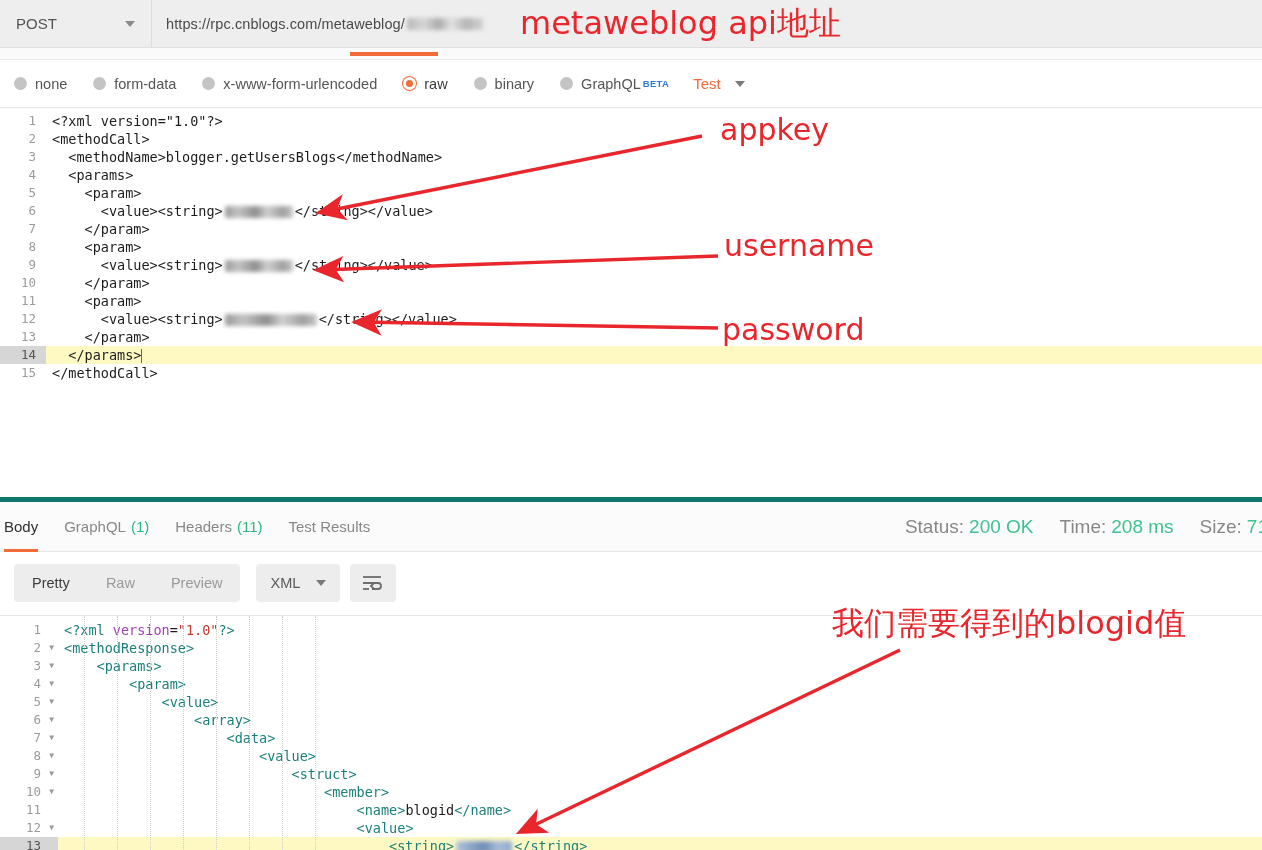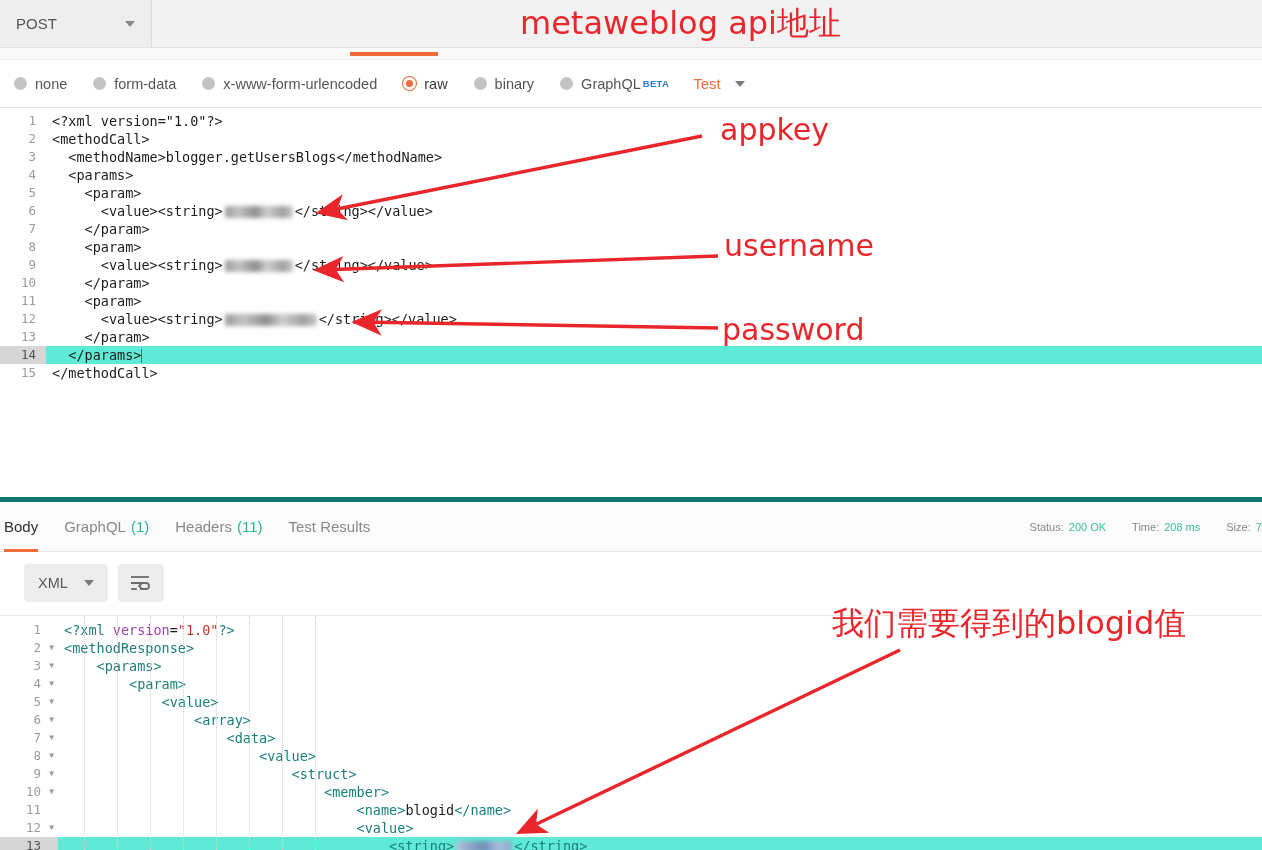--- a/index.html
+++ b/index.html
@@ -52,21 +52,21 @@
   .lang-select { display:flex; align-items:center; margin-left:18px; font-size:15px; color:#f26b3a; cursor:pointer; }
   .lang-select .caret { margin-left:14px; border-top-color:#7a7a7a; }
 
   
   .code {
     font-family:"DejaVu Sans Mono","Liberation Mono",monospace;
     font-size:13.5px; line-height:18px; white-space:pre;
   }
   .req-editor { height:375px; background:#fff; position:relative; overflow:hidden; padding-top:4px; }
   .crow { display:flex; height:18px; align-items:center; }
-  .crow.active { background:#5eead4; }
+  .crow.active { background:#fef9c3; }
   .gutter {
     width:46px; min-width:46px; text-align:right; padding-right:10px;
     color:#9b9b9b; font-size:12.5px; user-select:none;
     font-family:"DejaVu Sans Mono","Liberation Mono",monospace;
   }
   .crow.active .gutter { background:#d6d6d6; color:#555; }
   .ctext { padding-left:6px; color:#1c1c1c; }
   .caret-bar { display:inline-block; width:1px; height:14px; background:#2b6fd6; vertical-align:-3px; }
 
   
@@ -81,29 +81,29 @@
                border-top:5px solid #0f766e; }
   .resp-tabs { height:50px; display:flex; align-items:center; padding-left:0;
                background:#fbfbfb; border-bottom:1px solid #e6e6e6; position:relative; }
   .rtab { font-size:15px; color:#888; margin-right:26px; cursor:pointer; position:relative; height:50px;
           display:flex; align-items:center; }
   .rtab:first-child { margin-left:4px; }
   .rtab.active { color:#303030; }
   .rtab.active::after { content:""; position:absolute; left:0; right:0; bottom:0; height:3px; background:#f26b3a; }
   .rcount { color:#28b981; margin-left:5px; }
   .status-group { position:absolute; right:0; top:0; height:50px; display:flex; align-items:center;
-                  font-size:11px; color:#888; }
+                  font-size:19px; color:#888; }
   .status-group span.val { color:#3ec28f; margin-left:5px; }
   .status-item { margin-left:26px; white-space:nowrap; }
 
   .resp-controls { height:62px; display:flex; align-items:center; padding-left:14px; background:#fff; }
   .seg { display:flex; background:#ededed; border-radius:4px; overflow:hidden; height:38px; align-items:center; }
   .seg div { padding:0 18px; font-size:14.5px; color:#9a9a9a; line-height:38px; cursor:pointer; }
   .seg div.active { color:#3c3c3c; }
-  .fmt-select { display:flex; align-items:center; height:38px; margin-left:10px; background:#ededed;
+  .fmt-select { display:flex; align-items:center; height:38px; margin-left:16px; background:#ededed;
                 border-radius:4px; padding:0 14px; font-size:14.5px; color:#5a5a5a; cursor:pointer; }
   .fmt-select .caret { margin-left:16px; border-top-color:#7a7a7a; }
   .wrap-btn { width:46px; height:38px; margin-left:10px; background:#ededed; border-radius:4px;
               display:flex; align-items:center; justify-content:center; cursor:pointer; }
 
   .resp-editor { position:absolute; left:0; right:0; top:113px; bottom:0; overflow:hidden;
                  border-top:1px solid #e6e6e6; padding-top:5px; }
   .resp-editor .gutter { width:58px; min-width:58px; position:relative; padding-right:4px;
                          display:flex; justify-content:flex-end; align-items:center; }
   .guide { position:absolute; top:0; bottom:0; width:1px; border-left:1px dotted #cfcfcf; }
@@ -114,20 +114,24 @@
   .anno.cn { font-size:32px; }
   svg.arrows { position:absolute; left:0; top:0; width:1262px; height:850px; pointer-events:none; }
 </style>
 </head>
 <body>
 
 <div class="urlbar">
   <div class="method-select">
     <span>POST</span>
     <span class="caret"></span>
+  </div>
+  <div class="url-field">
+    <span>https://rpc.cnblogs.com/metaweblog/</span>
+      <span class="blur" style="width:76px"></span>
   </div>
 </div>
 
 <div class="tabstrip">
   <div class="tab-underline"></div>
 </div>
 
 <div class="bodytypes">
   <div class="radio-opt">
     <span class="radio-dot"></span>
@@ -187,20 +191,25 @@
       <div class="status-item">
         <span>Time:</span><span class="val">208 ms</span>
       </div>
       <div class="status-item" style="margin-right:-6px">
         <span>Size:</span><span class="val">71</span>
       </div>
     </div>
   </div>
 
   <div class="resp-controls">
+    <div class="seg">
+      <div class="active">Pretty</div>
+      <div>Raw</div>
+      <div>Preview</div>
+    </div>
     <div class="fmt-select">
       <span>XML</span>
       <span class="caret"></span>
     </div>
     <div class="wrap-btn">
       <svg width="22" height="16" viewBox="0 0 22 16">
         <line x1="1" y1="2" x2="19" y2="2" stroke="#6d6d6d" stroke-width="1.8"></line>
         <path d="M1 8 H16 a3 3 0 0 1 0 6 H10" fill="none" stroke="#6d6d6d" stroke-width="1.8"></path>
         <polyline points="12,11 9,14 12,17" fill="none" stroke="#6d6d6d" stroke-width="1.8" transform="translate(0,-3)"></polyline>
         <line x1="1" y1="14" x2="7" y2="14" stroke="#6d6d6d" stroke-width="1.8"></line>

